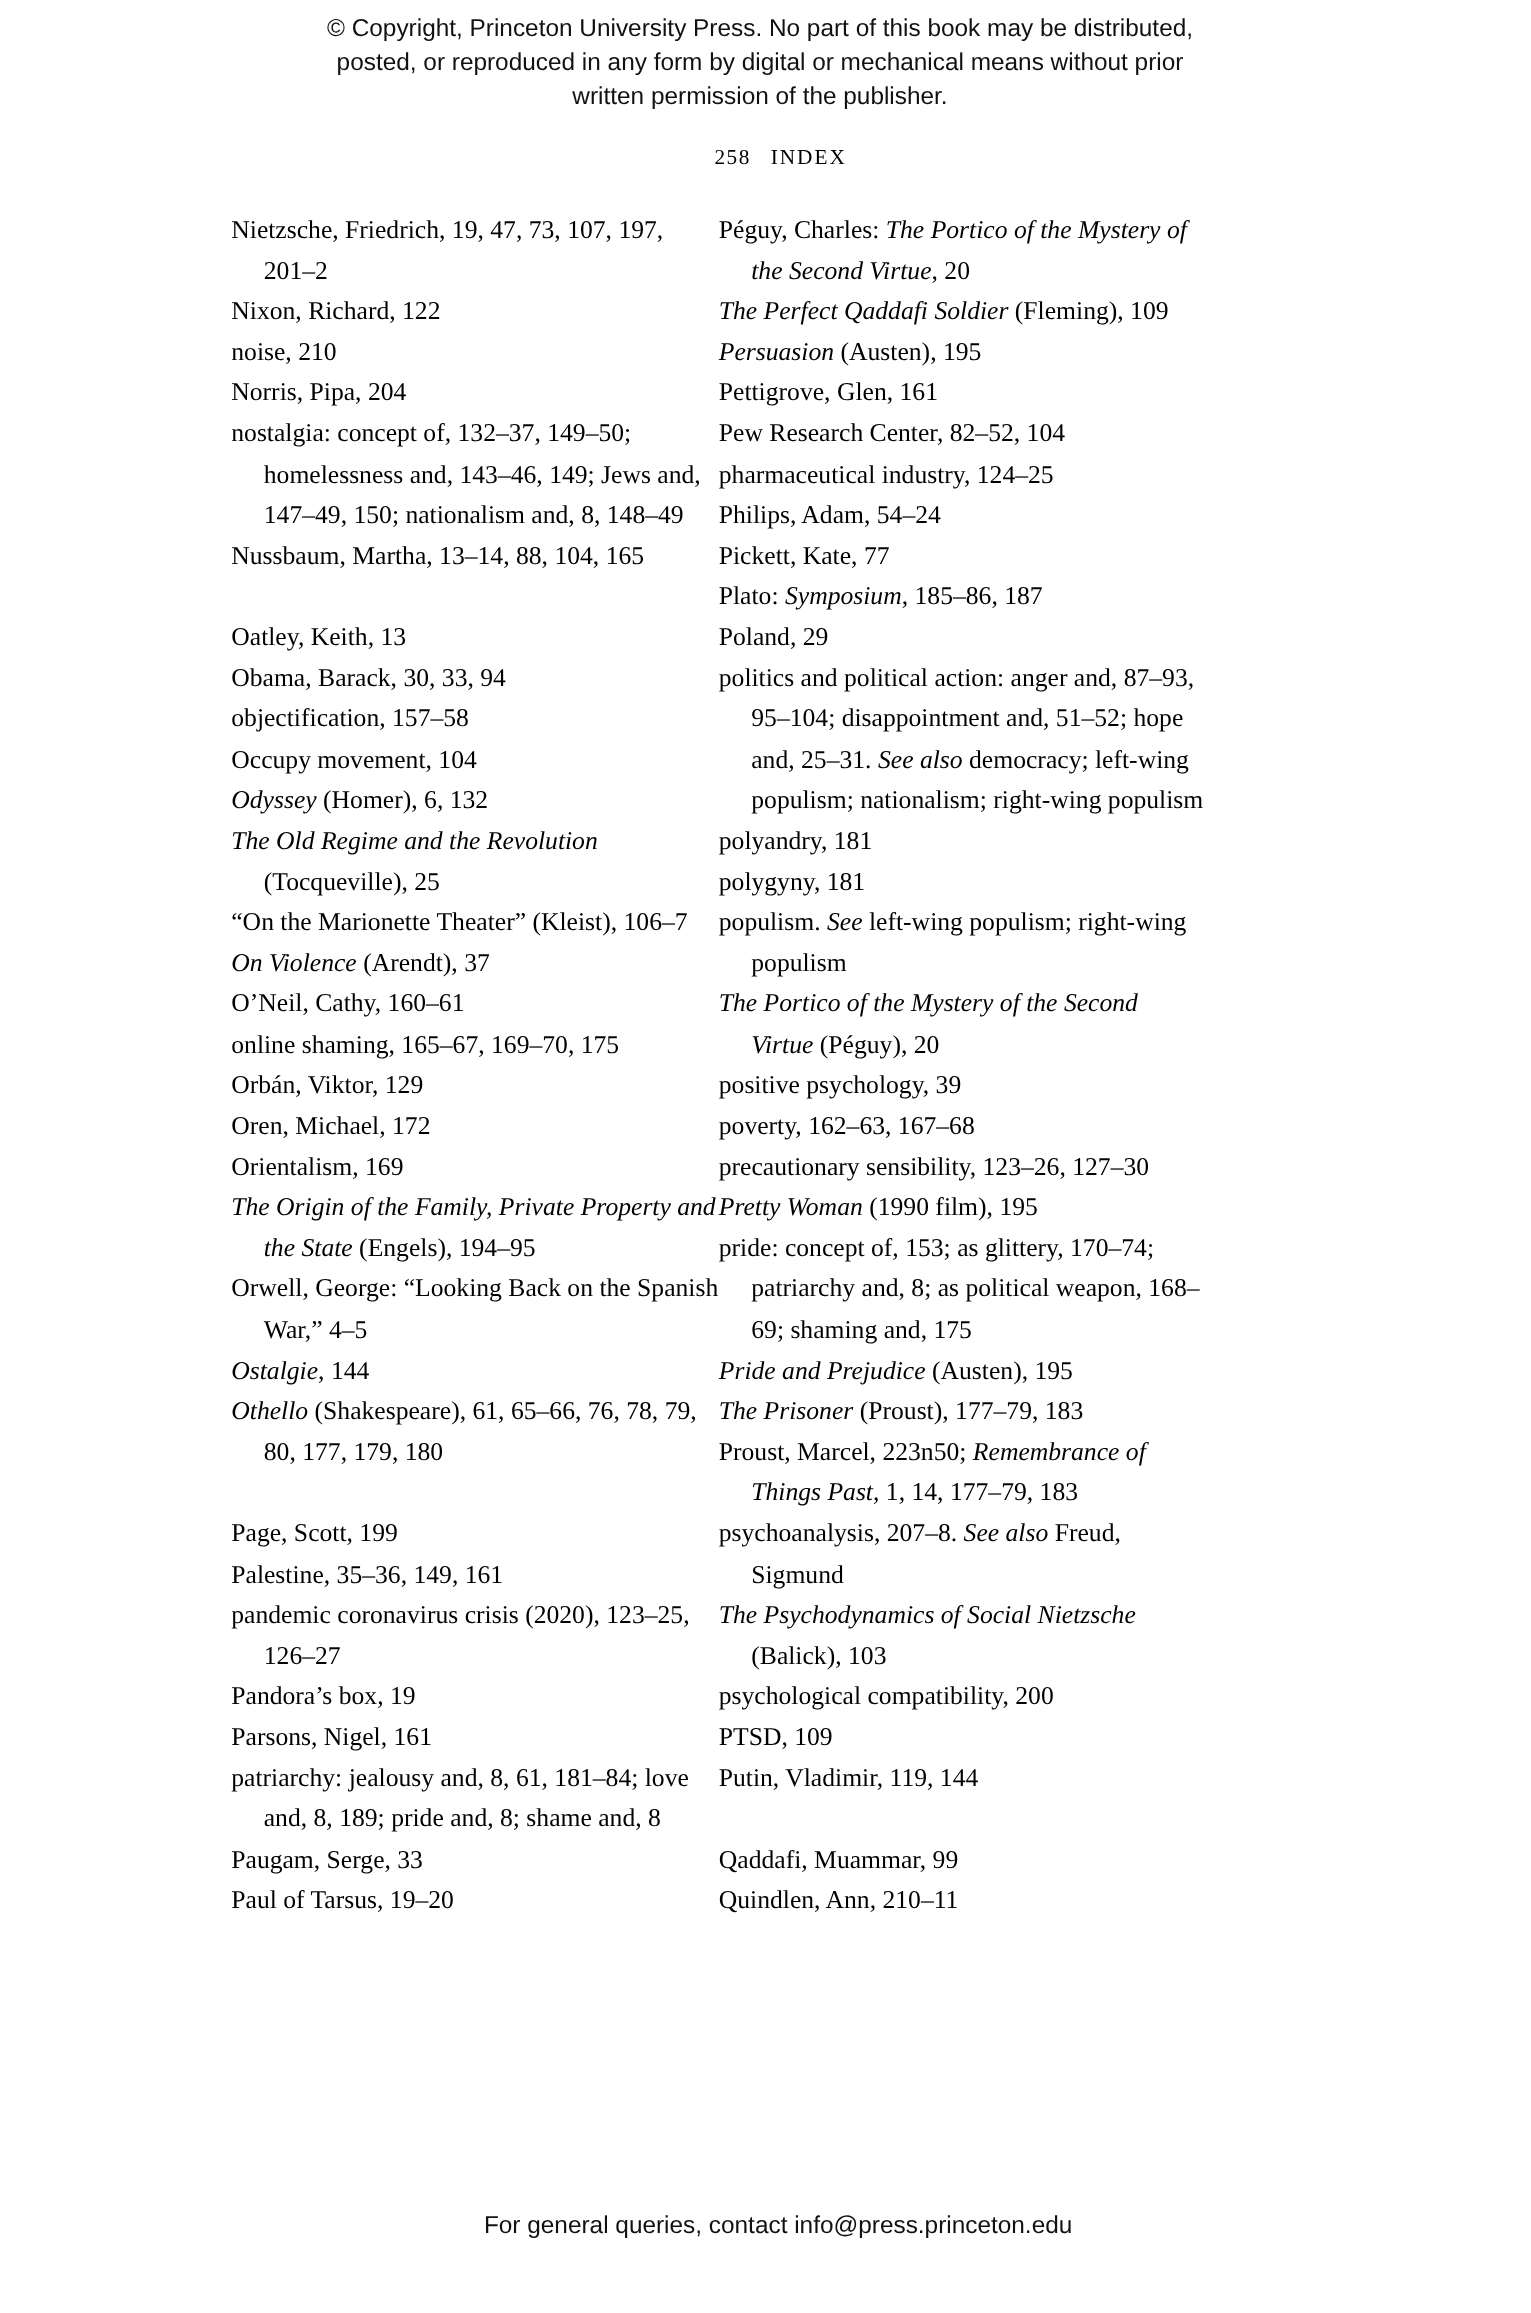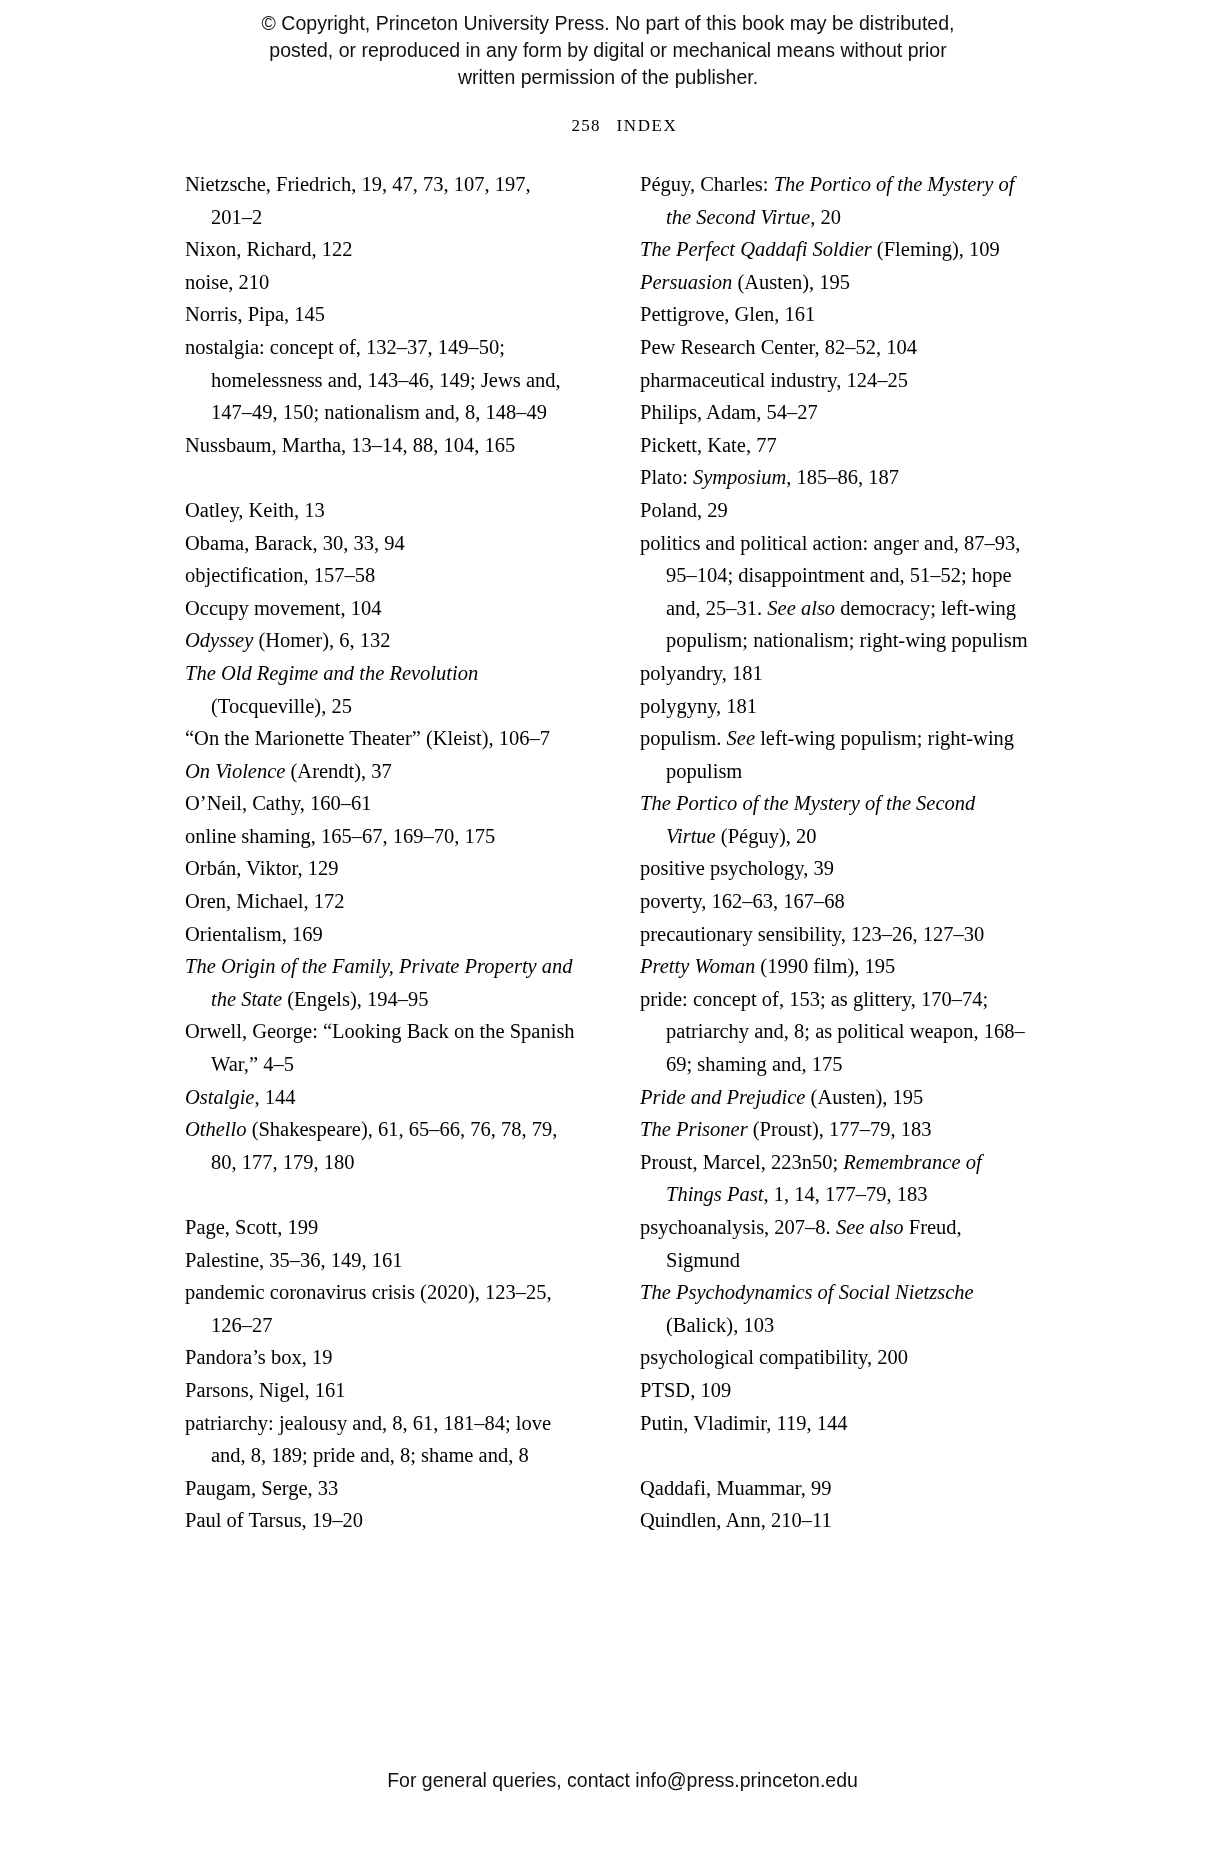--- a/index.html
+++ b/index.html
@@ -47,21 +47,20 @@
   }
   .running-head .label {
     margin-left: 10px;
   }
   .columns {
     position: absolute;
     left: 185px;
     top: 168px;
     width: 870px;
     display: flex;
-    gap: 65px;
   }
   .column {
     width: 390px;
   }
   .entry {
     font-size: 20.5px;
     line-height: 32.6px;
     text-indent: -26px;
     padding-left: 26px;
     margin: 0;
@@ -95,21 +94,21 @@
   <div class="running-head">
     <span class="folio">258</span>
     <span class="label">INDEX</span>
   </div>
 
   <div class="columns">
     <div class="column">
         <p class="entry">Nietzsche, Friedrich, 19, 47, 73, 107, 197, 201–2</p>
         <p class="entry">Nixon, Richard, 122</p>
         <p class="entry">noise, 210</p>
-        <p class="entry">Norris, Pipa, 145</p>
+        <p class="entry">Norris, Pipa, 204</p>
         <p class="entry">nostalgia: concept of, 132–37, 149–50; homelessness and, 143–46, 149; Jews and, 147–49, 150; nationalism and, 8, 148–49</p>
         <p class="entry">Nussbaum, Martha, 13–14, 88, 104, 165</p>
         <div class="gap"></div>
         <p class="entry">Oatley, Keith, 13</p>
         <p class="entry">Obama, Barack, 30, 33, 94</p>
         <p class="entry">objectification, 157–58</p>
         <p class="entry">Occupy movement, 104</p>
         <p class="entry"><i>Odyssey</i> (Homer), 6, 132</p>
         <p class="entry"><i>The Old Regime and the Revolution</i> (Tocqueville), 25</p>
         <p class="entry">“On the Marionette Theater” (Kleist), 106–7</p>
@@ -133,21 +132,21 @@
         <p class="entry">Paugam, Serge, 33</p>
         <p class="entry">Paul of Tarsus, 19–20</p>
       </div>
     <div class="column">
         <p class="entry">Péguy, Charles: <i>The Portico of the Mystery of the Second Virtue</i>, 20</p>
         <p class="entry"><i>The Perfect Qaddafi Soldier</i> (Fleming), 109</p>
         <p class="entry"><i>Persuasion</i> (Austen), 195</p>
         <p class="entry">Pettigrove, Glen, 161</p>
         <p class="entry">Pew Research Center, 82–52, 104</p>
         <p class="entry">pharmaceutical industry, 124–25</p>
-        <p class="entry">Philips, Adam, 54–27</p>
+        <p class="entry">Philips, Adam, 54–24</p>
         <p class="entry">Pickett, Kate, 77</p>
         <p class="entry">Plato: <i>Symposium</i>, 185–86, 187</p>
         <p class="entry">Poland, 29</p>
         <p class="entry">politics and political action: anger and, 87–93, 95–104; disappointment and, 51–52; hope and, 25–31. <i>See also</i> democracy; left-wing populism; nationalism; right-wing populism</p>
         <p class="entry">polyandry, 181</p>
         <p class="entry">polygyny, 181</p>
         <p class="entry">populism. <i>See</i> left-wing populism; right-wing populism</p>
         <p class="entry"><i>The Portico of the Mystery of the Second Virtue</i> (Péguy), 20</p>
         <p class="entry">positive psychology, 39</p>
         <p class="entry">poverty, 162–63, 167–68</p>

